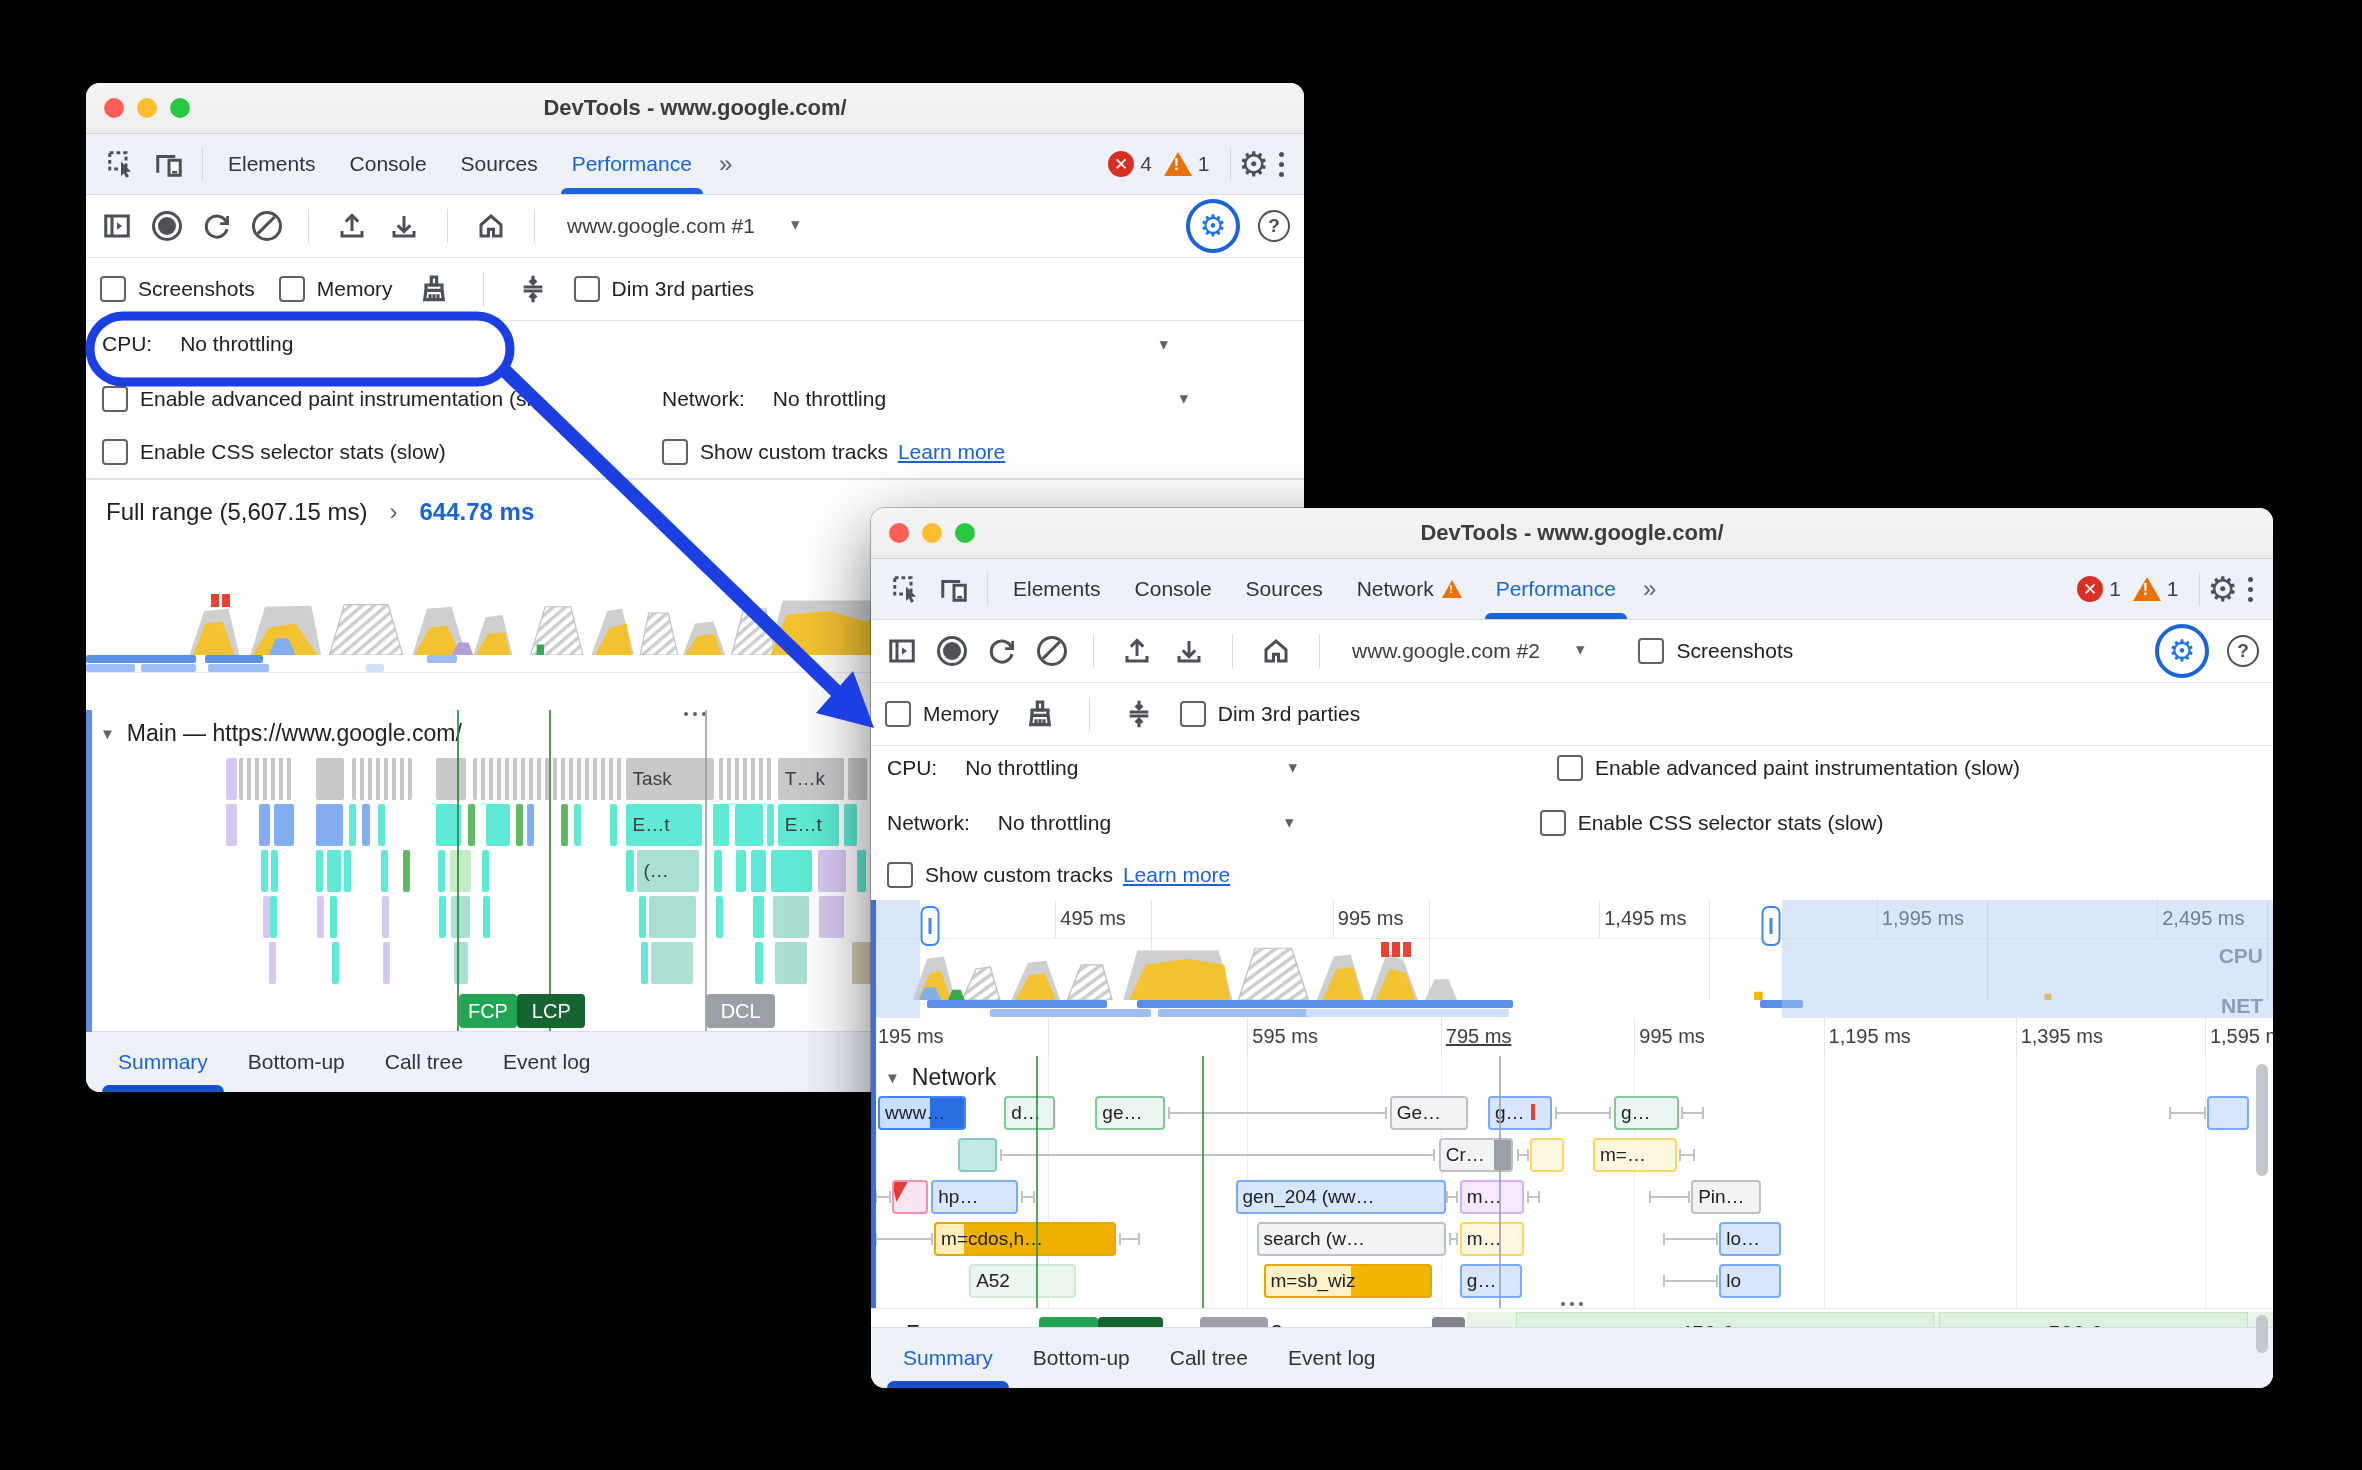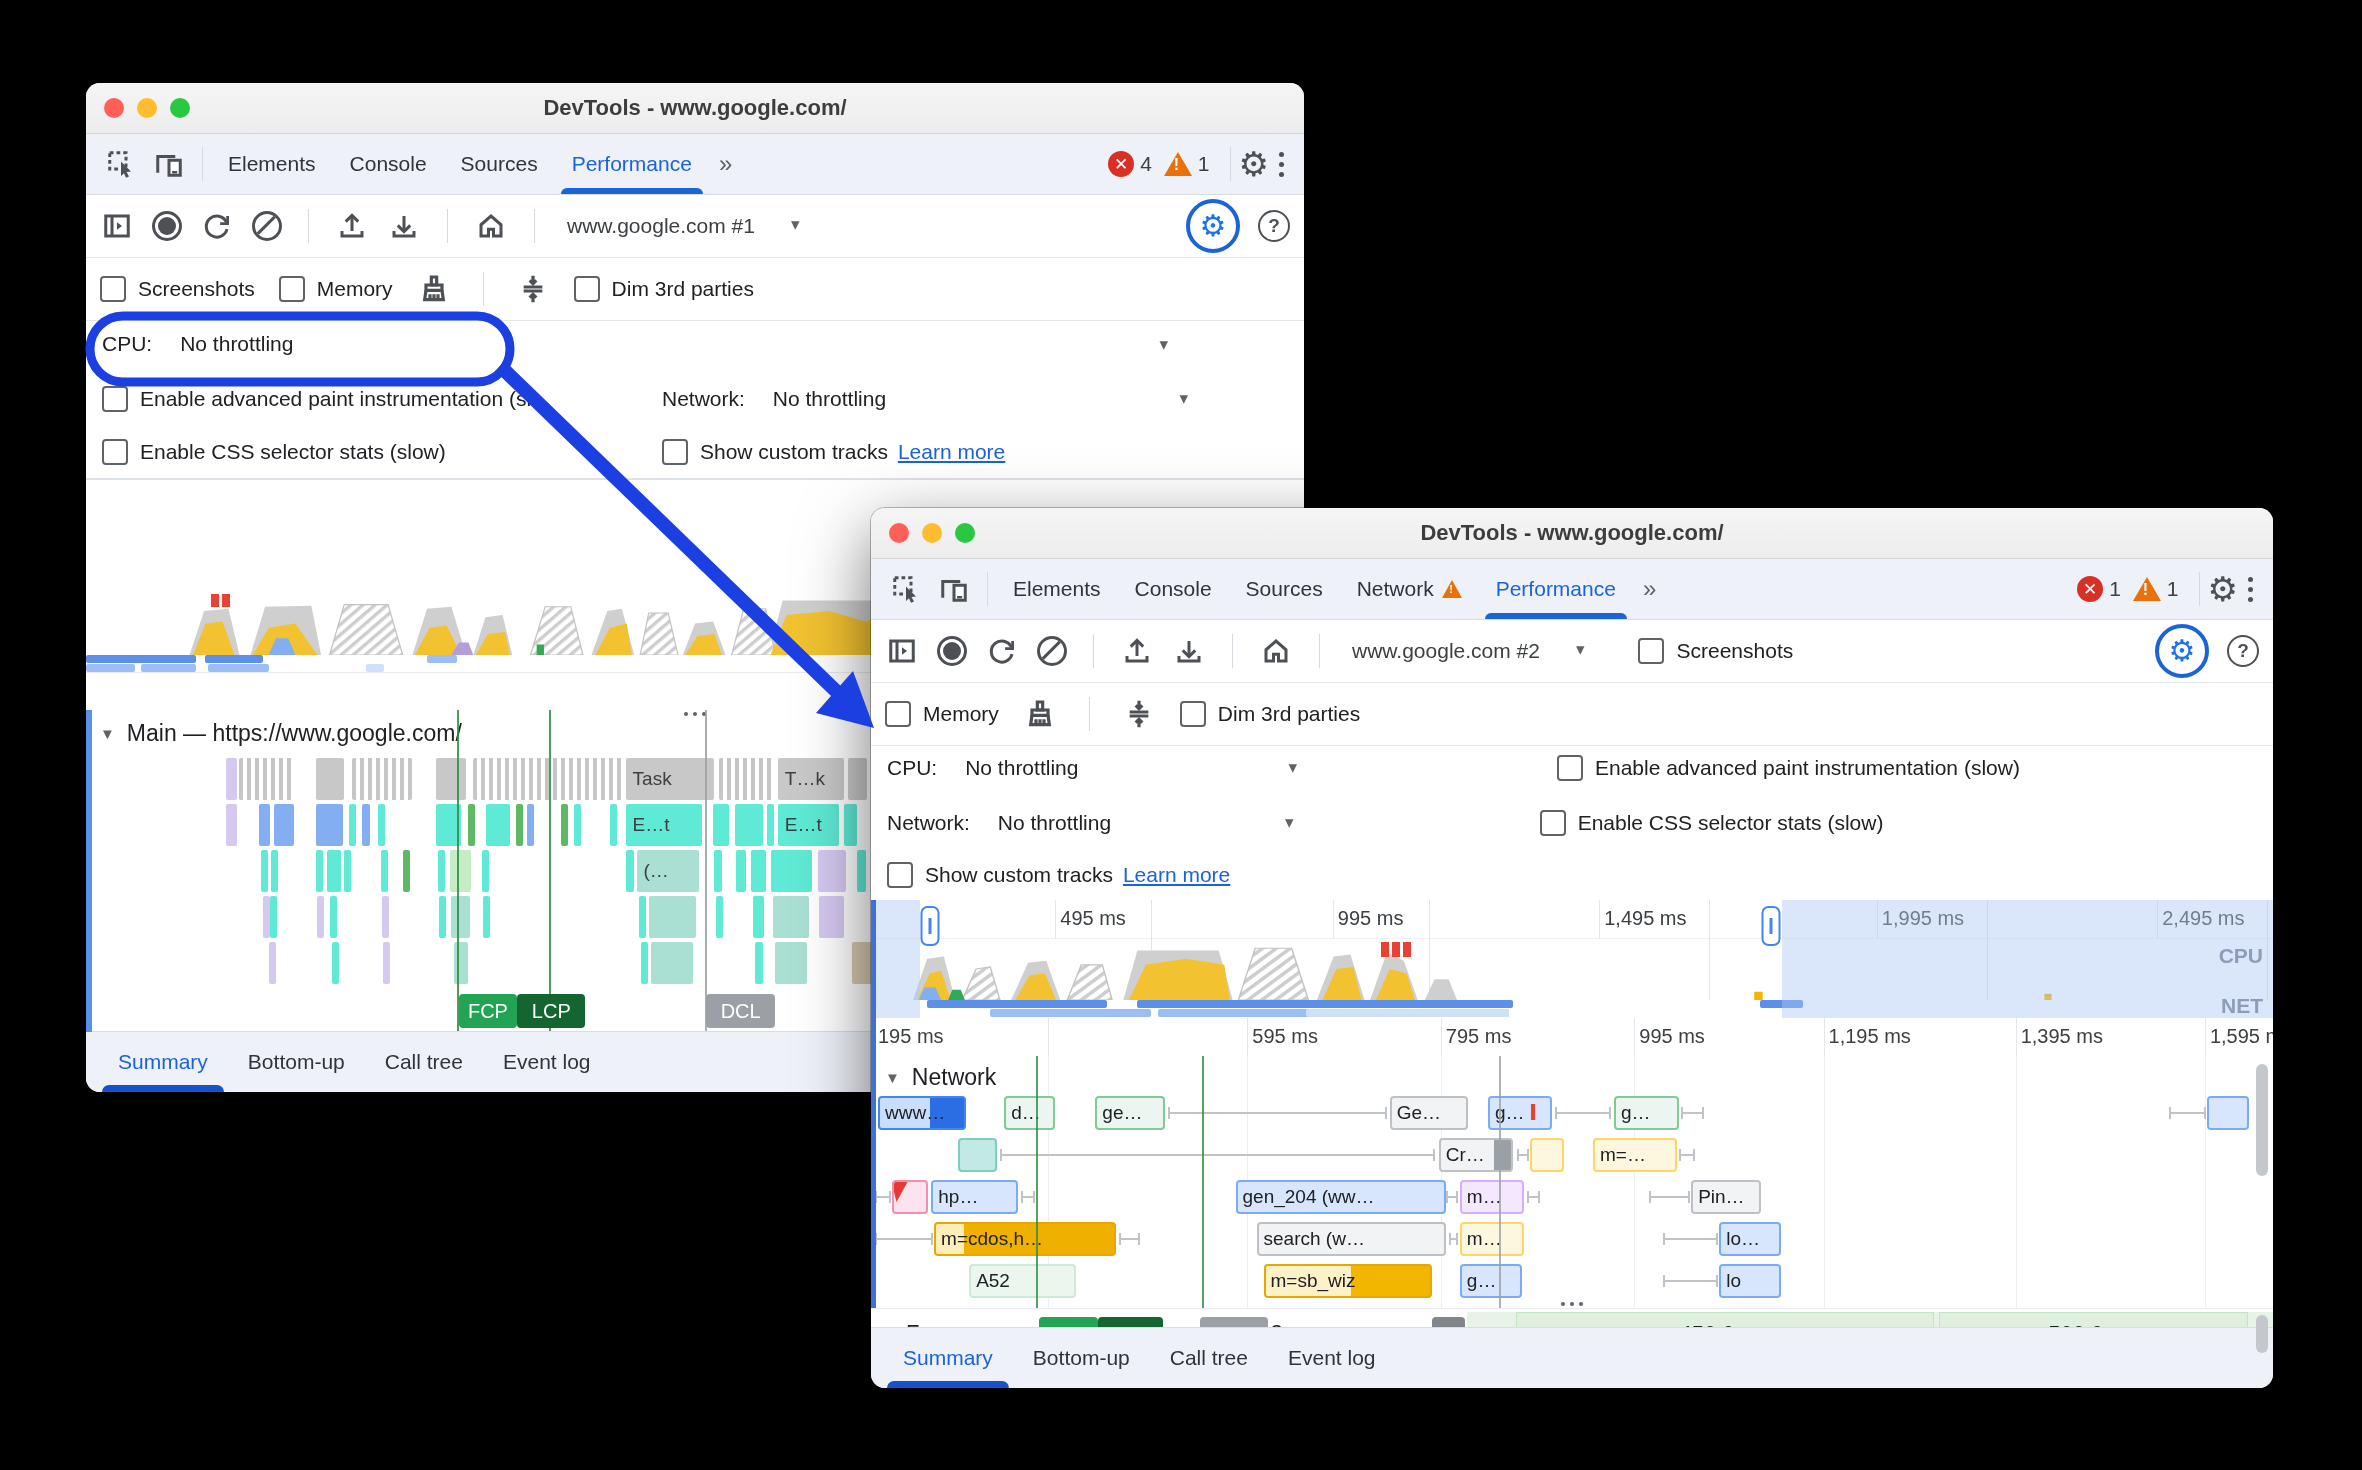--- a/index.html
+++ b/index.html
@@ -265,20 +265,25 @@
           <span>Enable CSS selector stats (slow)</span>
         </label>
       <label class="chklab">
           <span class="chk"></span>
           <span>Show custom tracks</span>
         </label>
       <a class="link" style="font-size:21px;margin-left:10px;">Learn more</a>
     </div>
   </div>
 
+  <div class="abs" style="top:395px;left:0;right:0;height:67px;display:flex;align-items:center;padding:0 20px;box-sizing:border-box;">
+    <span style="font-size:24px;color:#202124;">Full range (5,607.15 ms)</span>
+    <span style="font-size:24px;color:#5f6368;margin:0 22px;">›</span>
+    <span style="font-size:24px;color:#1a63d8;font-weight:bold;">644.78 ms</span>
+  </div>
 
   <div class="abs" id="w1-ovchart" style="top:509px;left:0;right:0;height:63px;background:#fff;">
     <div style="position:absolute;left:10.3%;top:2px;display:flex;gap:3px;">
       <i style="width:8px;height:13px;background:#e94235;display:block;"></i>
         <i style="width:8px;height:13px;background:#e94235;display:block;"></i>
     </div>
     <svg width="100%" height="63" viewBox="0 0 1000 60" preserveAspectRatio="none">
       <defs>
           <pattern id="h1" width="7" height="7" patternTransform="rotate(45)" patternUnits="userSpaceOnUse">
             <rect width="7" height="7" fill="#fff"></rect>
@@ -635,21 +640,21 @@
     <span class="ovlabel" style="bottom:0px;">NET</span>
   </div>
 
   <div class="tickrow" id="w2-druler" style="position:absolute;top:510px;left:0;right:0;height:38px;">
       <div class="tick" style="left: 0.5%;">195 ms</div>
       <div class="gline" style="left: 0.15%;"></div>
       <div class="tick" style="left: 13%; margin-top: 48px;">395 ms</div>
       <div class="gline" style="left: 12.65%;"></div>
       <div class="tick" style="left: 27.2%;">595 ms</div>
       <div class="gline" style="left: 26.85%;"></div>
-      <div class="tick" style="left: 41%;">795 ms</div>
+      <div class="tick" style="left: 41%; text-decoration: underline;">795 ms</div>
       <div class="gline" style="left: 40.65%;"></div>
       <div class="tick" style="left: 54.8%;">995 ms</div>
       <div class="gline" style="left: 54.45%;"></div>
       <div class="tick" style="left: 68.3%;">1,195 ms</div>
       <div class="gline" style="left: 67.95%;"></div>
       <div class="tick" style="left: 82%;">1,395 ms</div>
       <div class="gline" style="left: 81.65%;"></div>
       <div class="tick" style="left: 95.5%;">1,595 ms</div>
       <div class="gline" style="left: 95.15%;"></div>
     </div>

